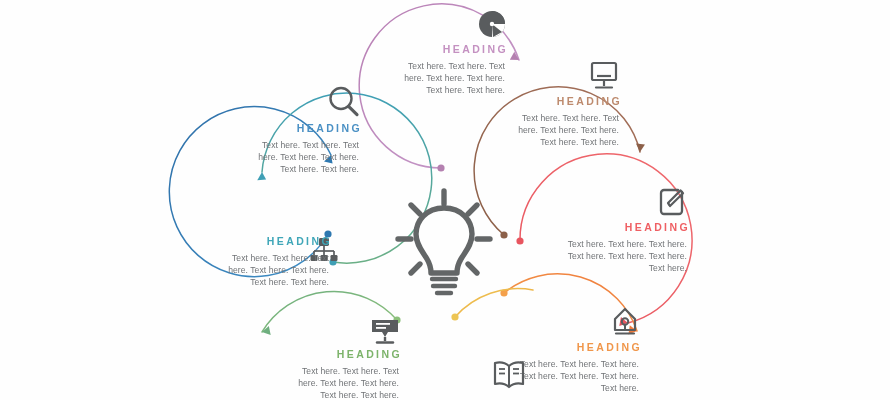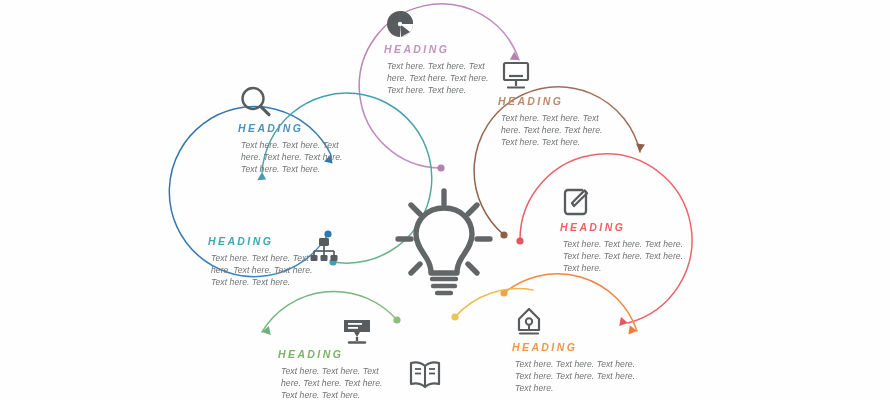--- a/index.html
+++ b/index.html
@@ -19,22 +19,21 @@
   #arcs {
     position: absolute;
     left: 0;
     top: 0;
     width: 890px;
     height: 400px;
   }
   .node {
     position: absolute;
     box-sizing: border-box;
-    text-align: left;
-    font-style: italic;
+    text-align: right;
   }
   .node-icon {
     display: block;
     margin: 0 auto 3px auto;
     line-height: 0;
   }
   .node-heading {
     font-family: "Liberation Sans", sans-serif;
     font-size: 10.5px;
     font-weight: bold;

